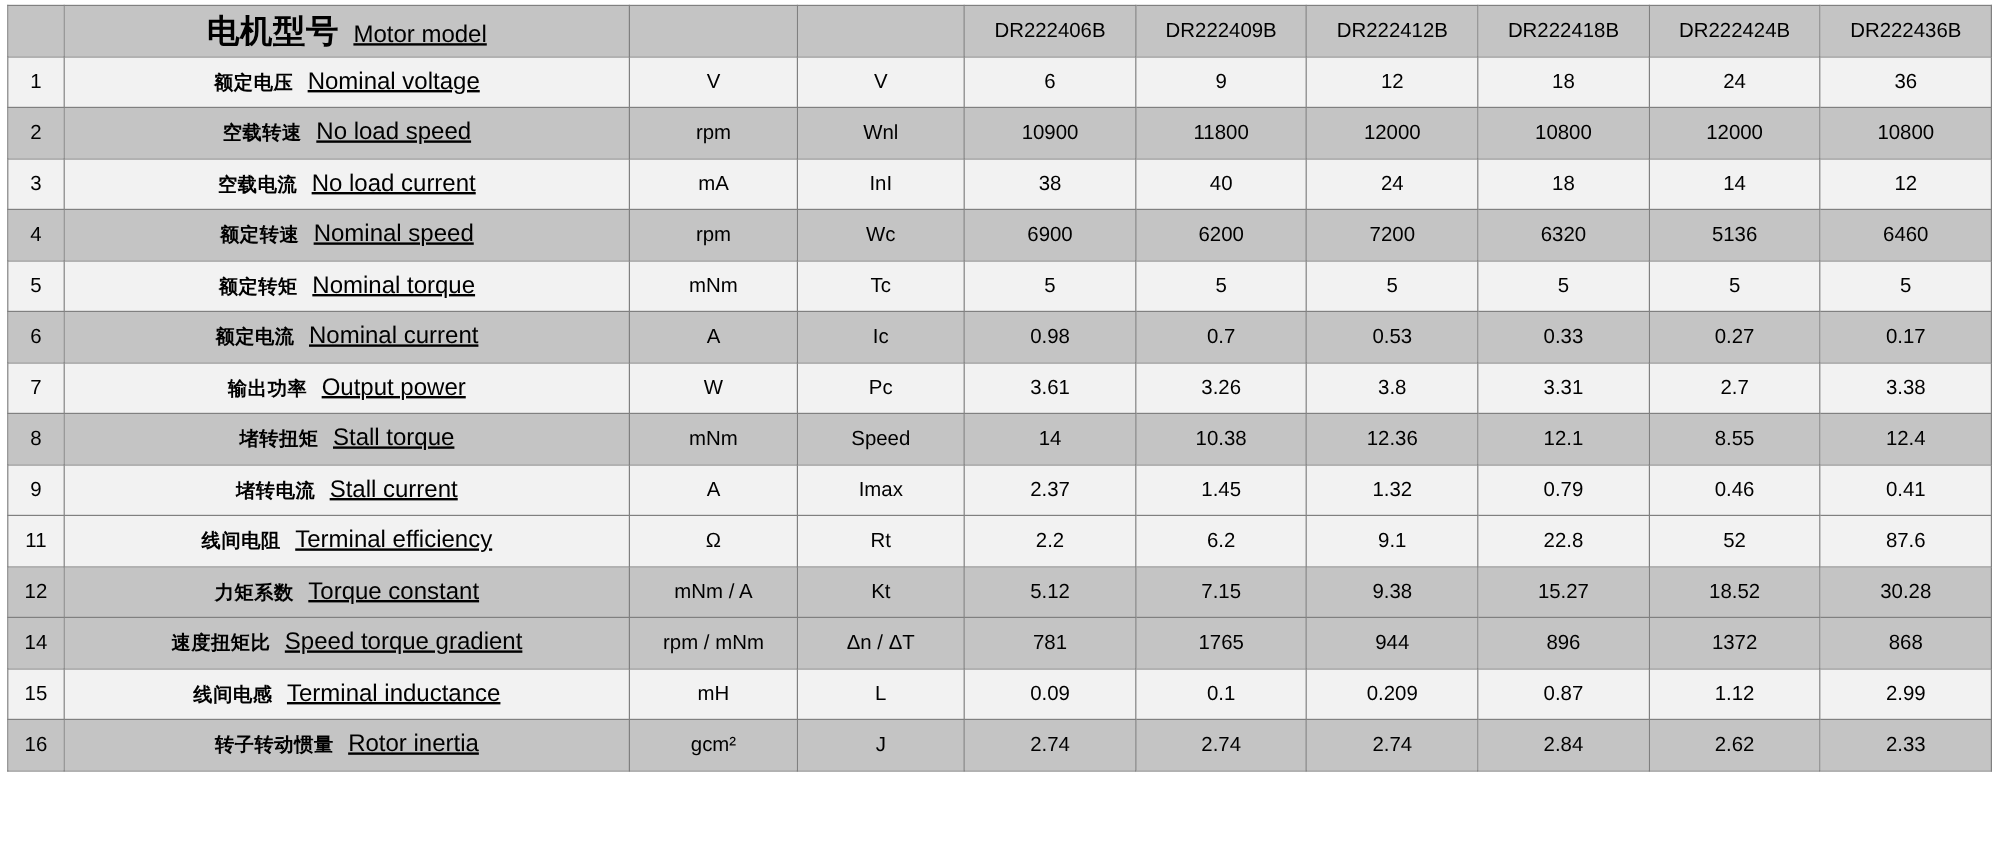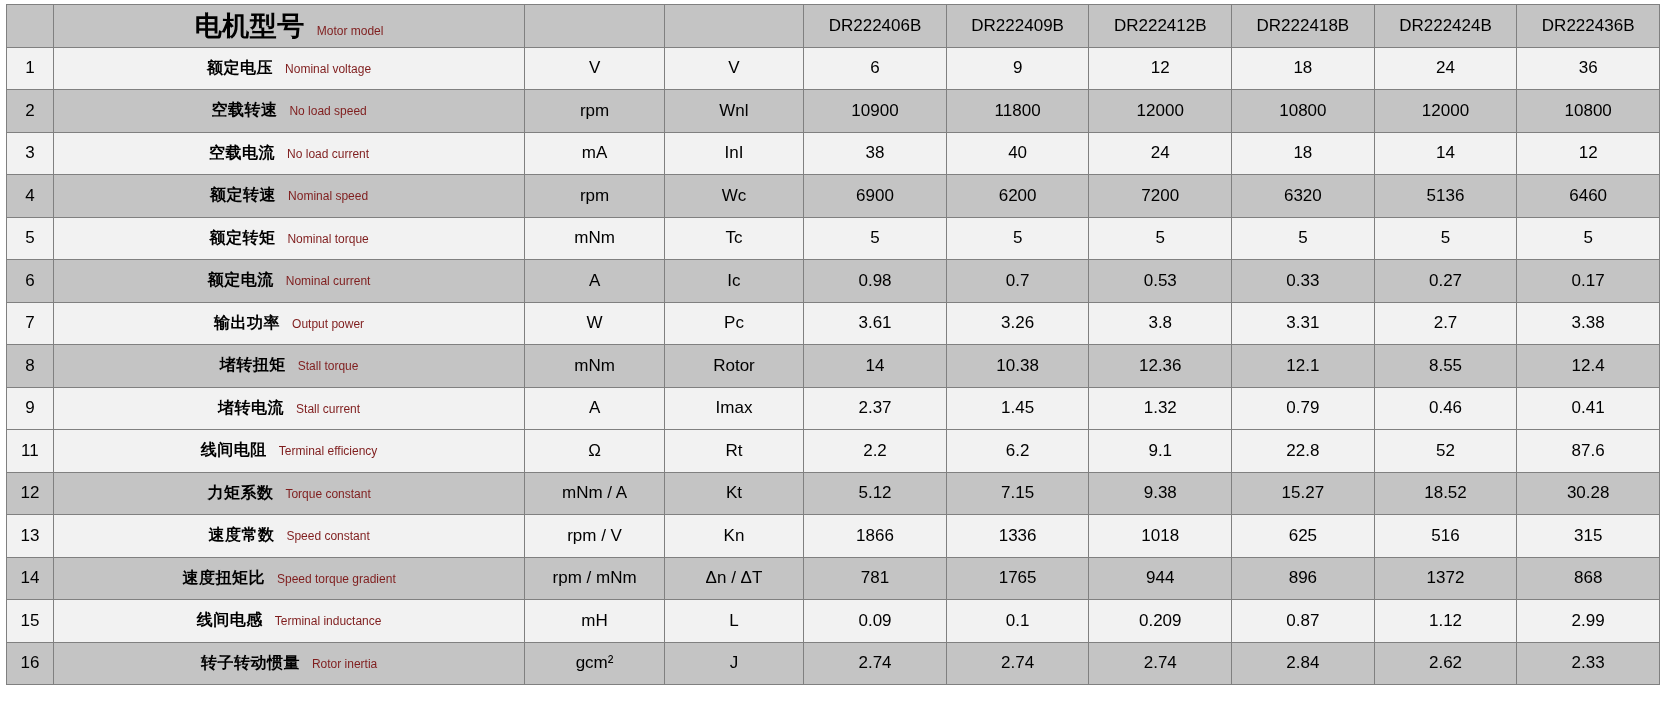--- a/index.html
+++ b/index.html
@@ -56,23 +56,24 @@
     text-align: left;
     padding-left: 10px;
   }
   .cn {
     font-size: 16px;
     font-weight: bold;
     color: #000;
     letter-spacing: 0.5px;
   }
   .en {
-    font-size: 12px;
-    color: #7f1d1d;
+    font-size: 20px;
+    color: #000000;
     margin-left: 12px;
+    text-decoration: underline;
   }
   td.header-model .cn { font-size: 27px; }
   td.model {
     font-size: 17px;
   }
   td.unit, td.sym {
     font-size: 16px;
   }
 </style>
 </head>
@@ -186,21 +187,21 @@
           <td class="val">3.26</td>
           <td class="val">3.8</td>
           <td class="val">3.31</td>
           <td class="val">2.7</td>
           <td class="val">3.38</td>
         </tr>
         <tr class="shade">
           <td class="idx">8</td>
           <td class="name"><span class="cn">堵转扭矩</span><span class="en">Stall torque</span></td>
           <td class="unit">mNm</td>
-          <td class="sym">Rotor</td>
+          <td class="sym">Speed</td>
           <td class="val">14</td>
           <td class="val">10.38</td>
           <td class="val">12.36</td>
           <td class="val">12.1</td>
           <td class="val">8.55</td>
           <td class="val">12.4</td>
         </tr>
         <tr class="plain">
           <td class="idx">9</td>
           <td class="name"><span class="cn">堵转电流</span><span class="en">Stall current</span></td>
@@ -230,32 +231,20 @@
           <td class="name"><span class="cn">力矩系数</span><span class="en">Torque constant</span></td>
           <td class="unit">mNm / A</td>
           <td class="sym">Kt</td>
           <td class="val">5.12</td>
           <td class="val">7.15</td>
           <td class="val">9.38</td>
           <td class="val">15.27</td>
           <td class="val">18.52</td>
           <td class="val">30.28</td>
         </tr>
-        <tr class="plain">
-          <td class="idx">13</td>
-          <td class="name"><span class="cn">速度常数</span><span class="en">Speed constant</span></td>
-          <td class="unit">rpm / V</td>
-          <td class="sym">Kn</td>
-          <td class="val">1866</td>
-          <td class="val">1336</td>
-          <td class="val">1018</td>
-          <td class="val">625</td>
-          <td class="val">516</td>
-          <td class="val">315</td>
-        </tr>
         <tr class="shade">
           <td class="idx">14</td>
           <td class="name"><span class="cn">速度扭矩比</span><span class="en">Speed torque gradient</span></td>
           <td class="unit">rpm / mNm</td>
           <td class="sym">Δn / ΔT</td>
           <td class="val">781</td>
           <td class="val">1765</td>
           <td class="val">944</td>
           <td class="val">896</td>
           <td class="val">1372</td>

